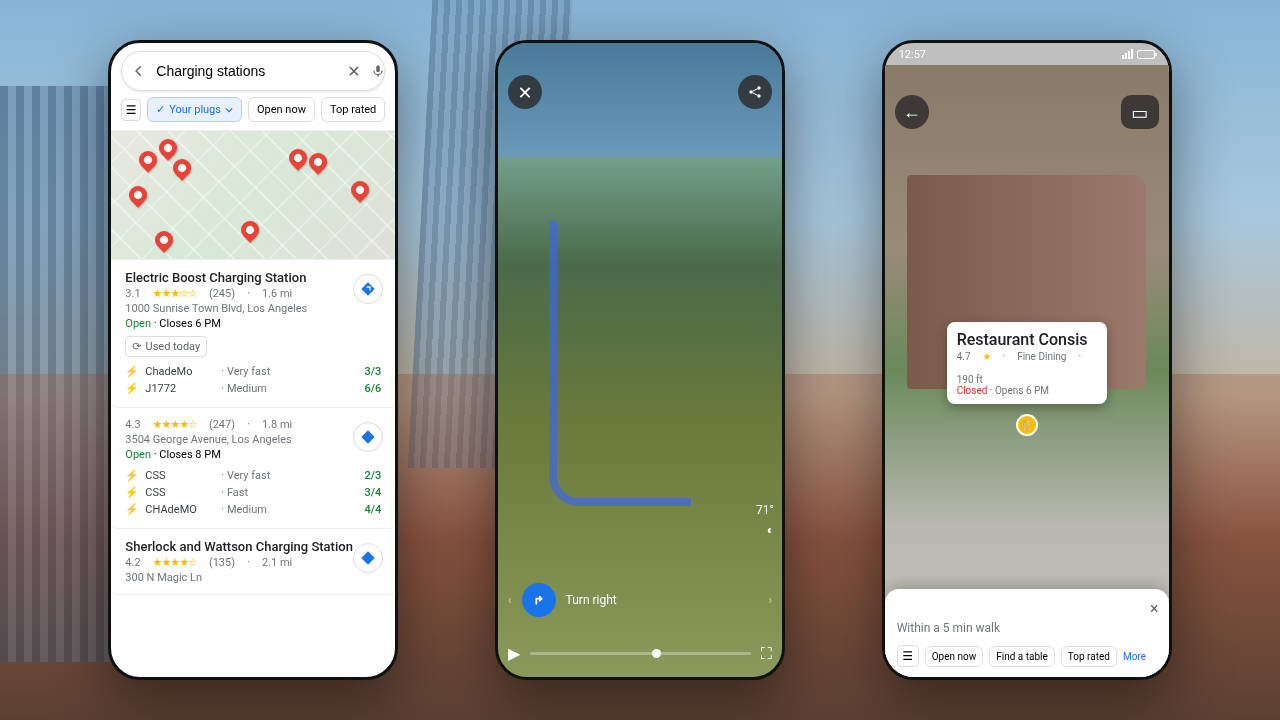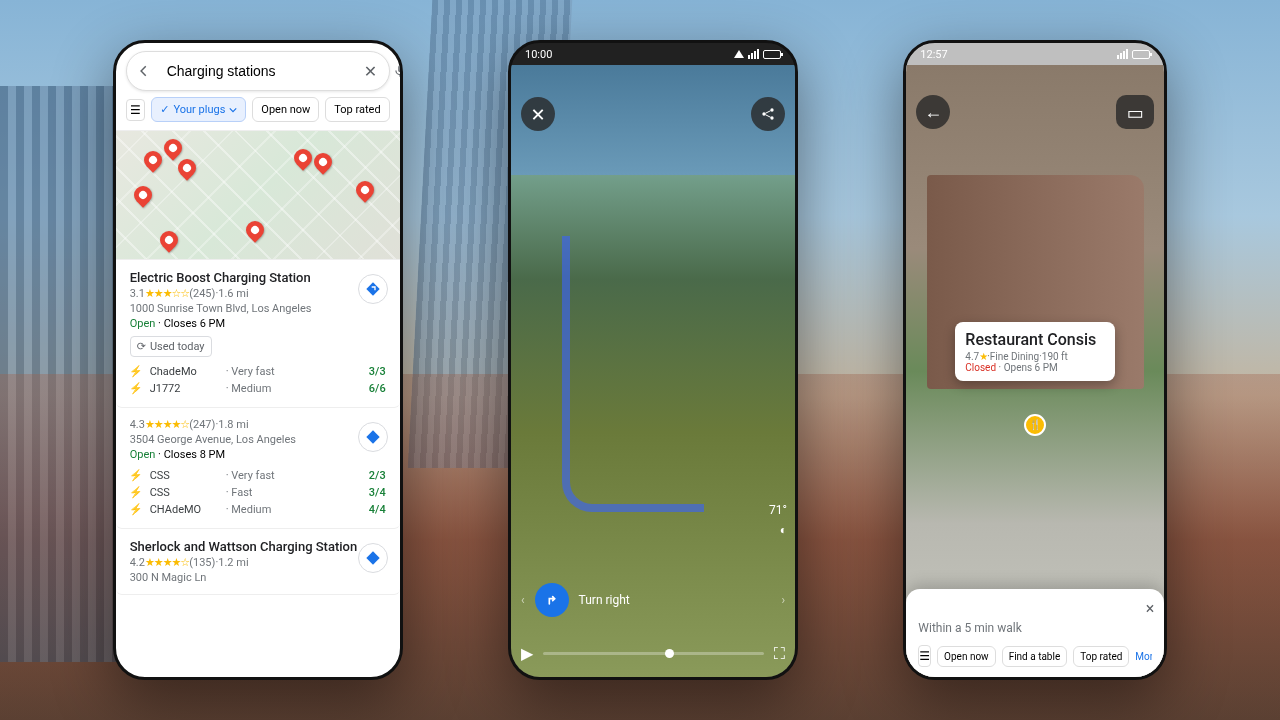--- a/index.html
+++ b/index.html
@@ -5,45 +5,45 @@
 *{box-sizing:border-box;margin:0;padding:0;}
 body{font-family:-apple-system,BlinkMacSystemFont,Roboto,Arial,sans-serif;width:1280px;height:720px;overflow:hidden;position:relative;background:linear-gradient(180deg,#87b4d6 0%,#a8c8de 30%,#c2b5a0 55%,#8b5a44 75%,#6b4938 100%);}
 .bg-buildings{position:absolute;inset:0;pointer-events:none;}
 .bg-buildings::before{content:"";position:absolute;left:0;top:12%;width:130px;height:80%;background:repeating-linear-gradient(90deg,#3a5a7a 0 8px,#6a8aa8 8px 16px),repeating-linear-gradient(0deg,#3a5a7a 0 8px,#5a7a98 8px 16px);opacity:.6;}
 .bg-buildings::after{content:"";position:absolute;left:420px;top:0;width:140px;height:65%;background:repeating-linear-gradient(90deg,#4a6a8a 0 6px,#7a9ab8 6px 12px);opacity:.5;transform:skewX(-3deg);}
 .bg-brick{position:absolute;left:0;right:0;bottom:0;height:48%;background:linear-gradient(0deg,#3d3028 0%,#8b4a3a 60%,#a0604a 100%);opacity:.35;}
 .phones{position:absolute;inset:0;display:flex;justify-content:space-around;align-items:center;padding:0 60px;}
 .phone{position:relative;border:3px solid #111;border-radius:32px;background:#fff;box-shadow:0 20px 60px rgba(0,0,0,.45);overflow:hidden;display:flex;flex-direction:column;}
 .p1{width:290px;height:640px;}
 .p2{width:290px;height:640px;background:#2a2a2a;}
-.p3{width:264px;height:640px;}
+.p3{width:290px;height:640px;}
 .sbar{height:22px;display:flex;justify-content:space-between;align-items:center;padding:0 14px;font-size:11px;color:#333;background:#fff;}
 .p2 .sbar,.p3 .sbar{background:rgba(0,0,0,.2);color:#fff;}
 .sbar-ico{display:flex;gap:4px;align-items:center;}
 .tri{width:0;height:0;border-left:5px solid transparent;border-right:5px solid transparent;border-bottom:8px solid currentColor;}
 .bar4{display:flex;gap:1px;align-items:flex-end;}
 .bar4 span{width:2px;background:currentColor;}
 .bar4 span:nth-child(1){height:4px}.bar4 span:nth-child(2){height:6px}.bar4 span:nth-child(3){height:8px}.bar4 span:nth-child(4){height:10px}
 .batt{width:18px;height:9px;border:1px solid currentColor;border-radius:2px;position:relative;}
 .batt::after{content:"";position:absolute;right:-3px;top:2px;width:2px;height:3px;background:currentColor;}
-.srch{margin:8px 10px 6px;background:#fff;border:1px solid #ddd;border-radius:22px;height:40px;display:flex;align-items:center;padding:0 10px;gap:16px;box-shadow:0 1px 3px rgba(0,0,0,.1);}
+.srch{margin:8px 10px 6px;background:#fff;border:1px solid #ddd;border-radius:22px;height:40px;display:flex;align-items:center;padding:0 10px;gap:10px;box-shadow:0 1px 3px rgba(0,0,0,.1);}
 .srch input{border:none;flex:1;font-size:14px;outline:none;background:none;}
 .ico{width:18px;height:18px;display:inline-flex;align-items:center;justify-content:center;}
 .chips{display:flex;gap:6px;padding:0 10px 8px;font-size:11px;align-items:center;}
 .chip{border:1px solid #ddd;border-radius:6px;padding:5px 8px;display:flex;align-items:center;gap:4px;white-space:nowrap;}
 .chip.sel{background:#e8f0fe;border-color:#b8d0f8;color:#1a73e8;}
 .tune{width:22px;height:22px;display:flex;align-items:center;justify-content:center;border:1px solid #ddd;border-radius:4px;font-size:12px;}
 .map{height:130px;background:linear-gradient(135deg,#e8e8e0 0%,#d8e8d8 50%,#e0e0d8 100%);position:relative;border-top:1px solid #eee;border-bottom:1px solid #eee;}
 .map::before{content:"";position:absolute;inset:0;background:repeating-linear-gradient(45deg,transparent 0 20px,rgba(255,255,255,.4) 20px 22px),repeating-linear-gradient(-45deg,transparent 0 28px,rgba(255,255,255,.3) 28px 30px);}
 .pin{position:absolute;width:18px;height:18px;background:#ea4335;border-radius:50% 50% 50% 0;transform:rotate(-45deg);box-shadow:0 1px 2px rgba(0,0,0,.3);}
 .pin::after{content:"";position:absolute;inset:5px;background:#fff;border-radius:50%;}
 .results{flex:1;overflow-y:auto;}
 .result{border-bottom:1px solid #eee;padding:10px 14px;position:relative;font-size:11px;border-radius:6px;}
 .result h3{font-size:13px;font-weight:500;color:#202124;margin-bottom:2px;}
-.meta{color:#70757a;display:flex;gap:0;align-items:center;flex-wrap:wrap;}
+.meta{color:#70757a;display:flex;gap:12px;align-items:center;flex-wrap:wrap;}
 .stars{color:#fbbc04;letter-spacing:-1px;}
 .addr{color:#70757a;margin-top:2px;}
 .hrs{margin-top:2px;}
 .open{color:#188038;}
 .closed{color:#d93025;}
 .dir-btn{position:absolute;right:12px;top:14px;width:30px;height:30px;border:1px solid #dadce0;border-radius:50%;display:flex;align-items:center;justify-content:center;color:#1a73e8;}
 .used{display:inline-flex;align-items:center;gap:4px;border:1px solid #dadce0;border-radius:4px;padding:3px 6px;margin-top:6px;color:#5f6368;}
 .conns{margin-top:6px;}
 .conn{display:flex;align-items:center;gap:6px;padding:2px 0;}
 .conn .bolt{width:14px;text-align:center;}
@@ -174,45 +174,32 @@
         <div class="conn">
               <span class="bolt">⚡</span>
               <span class="c-name">CHAdeMO</span>
               <span class="c-speed">· Medium</span>
               <span class="avail">4/4</span>
             </div>
       </div>
     </div>
     <div class="result">
       <h3>Sherlock and Wattson Charging Station</h3>
-      <div class="meta"><span>4.2</span><span class="stars">★★★★☆</span><span>(135)</span>·<span>1.2 mi</span></div>
+      <div class="meta"><span>4.2</span><span class="stars">★★★★☆</span><span>(135)</span>·<span>2.1 mi</span></div>
       <div class="addr">300 N Magic Ln</div>
       <div class="dir-btn">
             <svg width="16" height="16" viewBox="0 0 24 24">
               <path d="M12 2l10 10-10 10L2 12z" fill="#1a73e8"></path>
             </svg>
           </div>
     </div>
   </div>
 </div>
 
 <div class="phone p2">
-  <div class="sbar">
-    <span>10:00</span>
-    <span class="sbar-ico">
-          <span class="tri"></span>
-          <span class="bar4">
-            <span></span>
-            <span></span>
-            <span></span>
-            <span></span>
-          </span>
-          <span class="batt"></span>
-        </span>
-  </div>
   <div class="immersive">
     <div class="road"></div>
     <div class="p2-top">
       <div class="circ-btn">✕</div>
       <div class="circ-btn">
             <svg width="16" height="16" viewBox="0 0 24 24">
               <circle cx="6" cy="12" r="2.5" fill="#fff"></circle>
               <circle cx="18" cy="6" r="2.5" fill="#fff"></circle>
               <circle cx="18" cy="18" r="2.5" fill="#fff"></circle>
               <path d="M8 11l8-4M8 13l8 4" stroke="#fff" stroke-width="1.5"></path>

